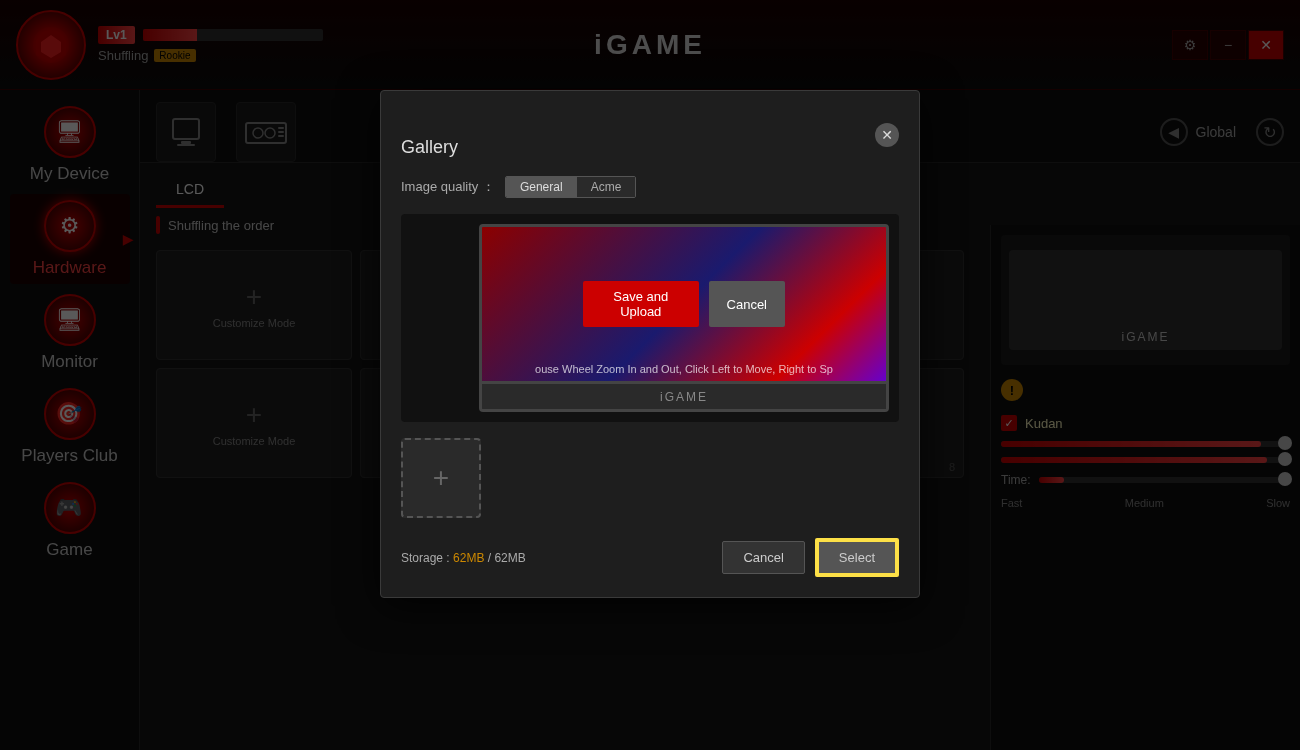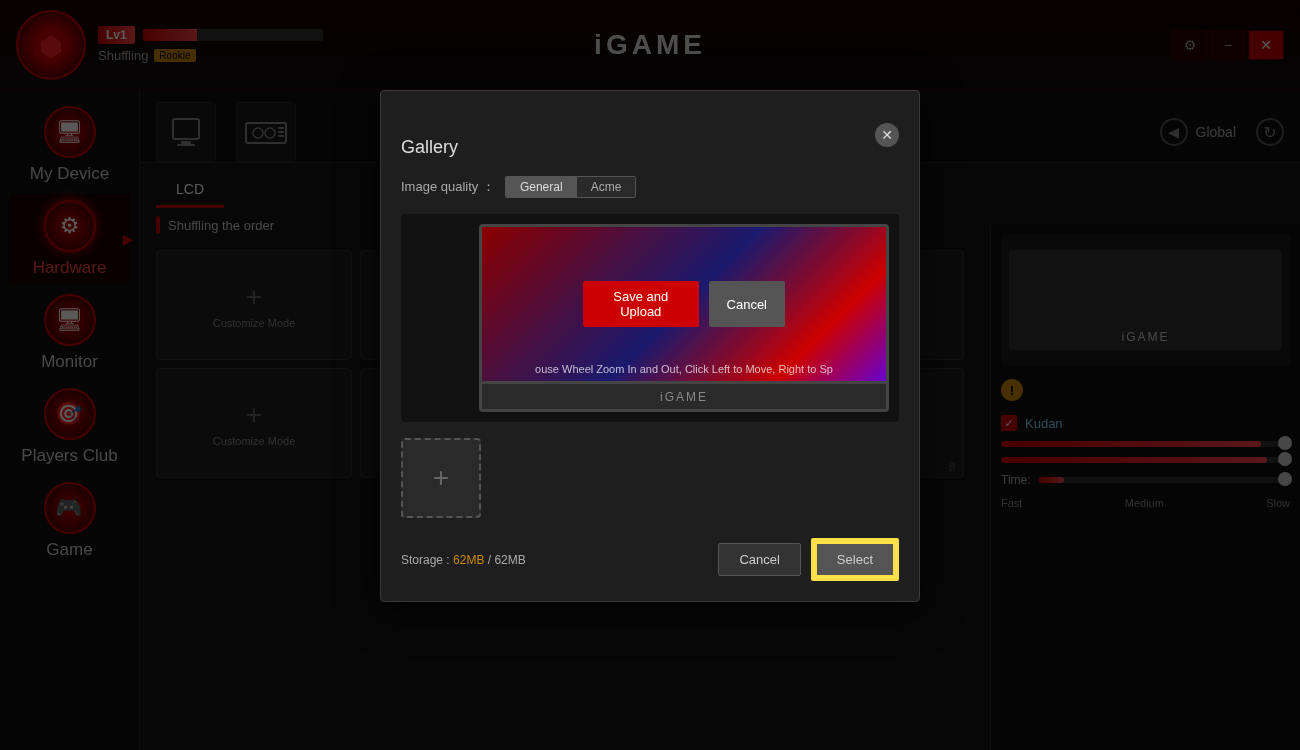--- a/index.html
+++ b/index.html
@@ -366,21 +366,21 @@
       height: 16px;
       background: #cc0000;
       border-radius: 2px;
       display: flex;
       align-items: center;
       justify-content: center;
       color: white;
       font-size: 11px;
     }
     .kudan-label {
-      color: #7dd3fc;
+      color: #fef9c3;
       font-size: 13px;
     }
     .slider-row {
       display: flex;
       flex-direction: column;
       gap: 8px;
     }
     .slider-track {
       width: 100%;
       height: 6px;
@@ -592,21 +592,21 @@
       color: #ccc;
       border: 1px solid #555;
       padding: 8px 20px;
       font-size: 13px;
       border-radius: 2px;
       cursor: pointer;
     }
     .modal-select-btn {
       background: #555;
       color: #ccc;
-      border: 6px solid #fde047;
+      border: 4px solid #fde047;
       padding: 8px 20px;
       font-size: 13px;
       border-radius: 2px;
       cursor: pointer;
     }
 
     .storage-info {
       font-size: 12px;
       color: #aaa;
       margin-right: auto;

